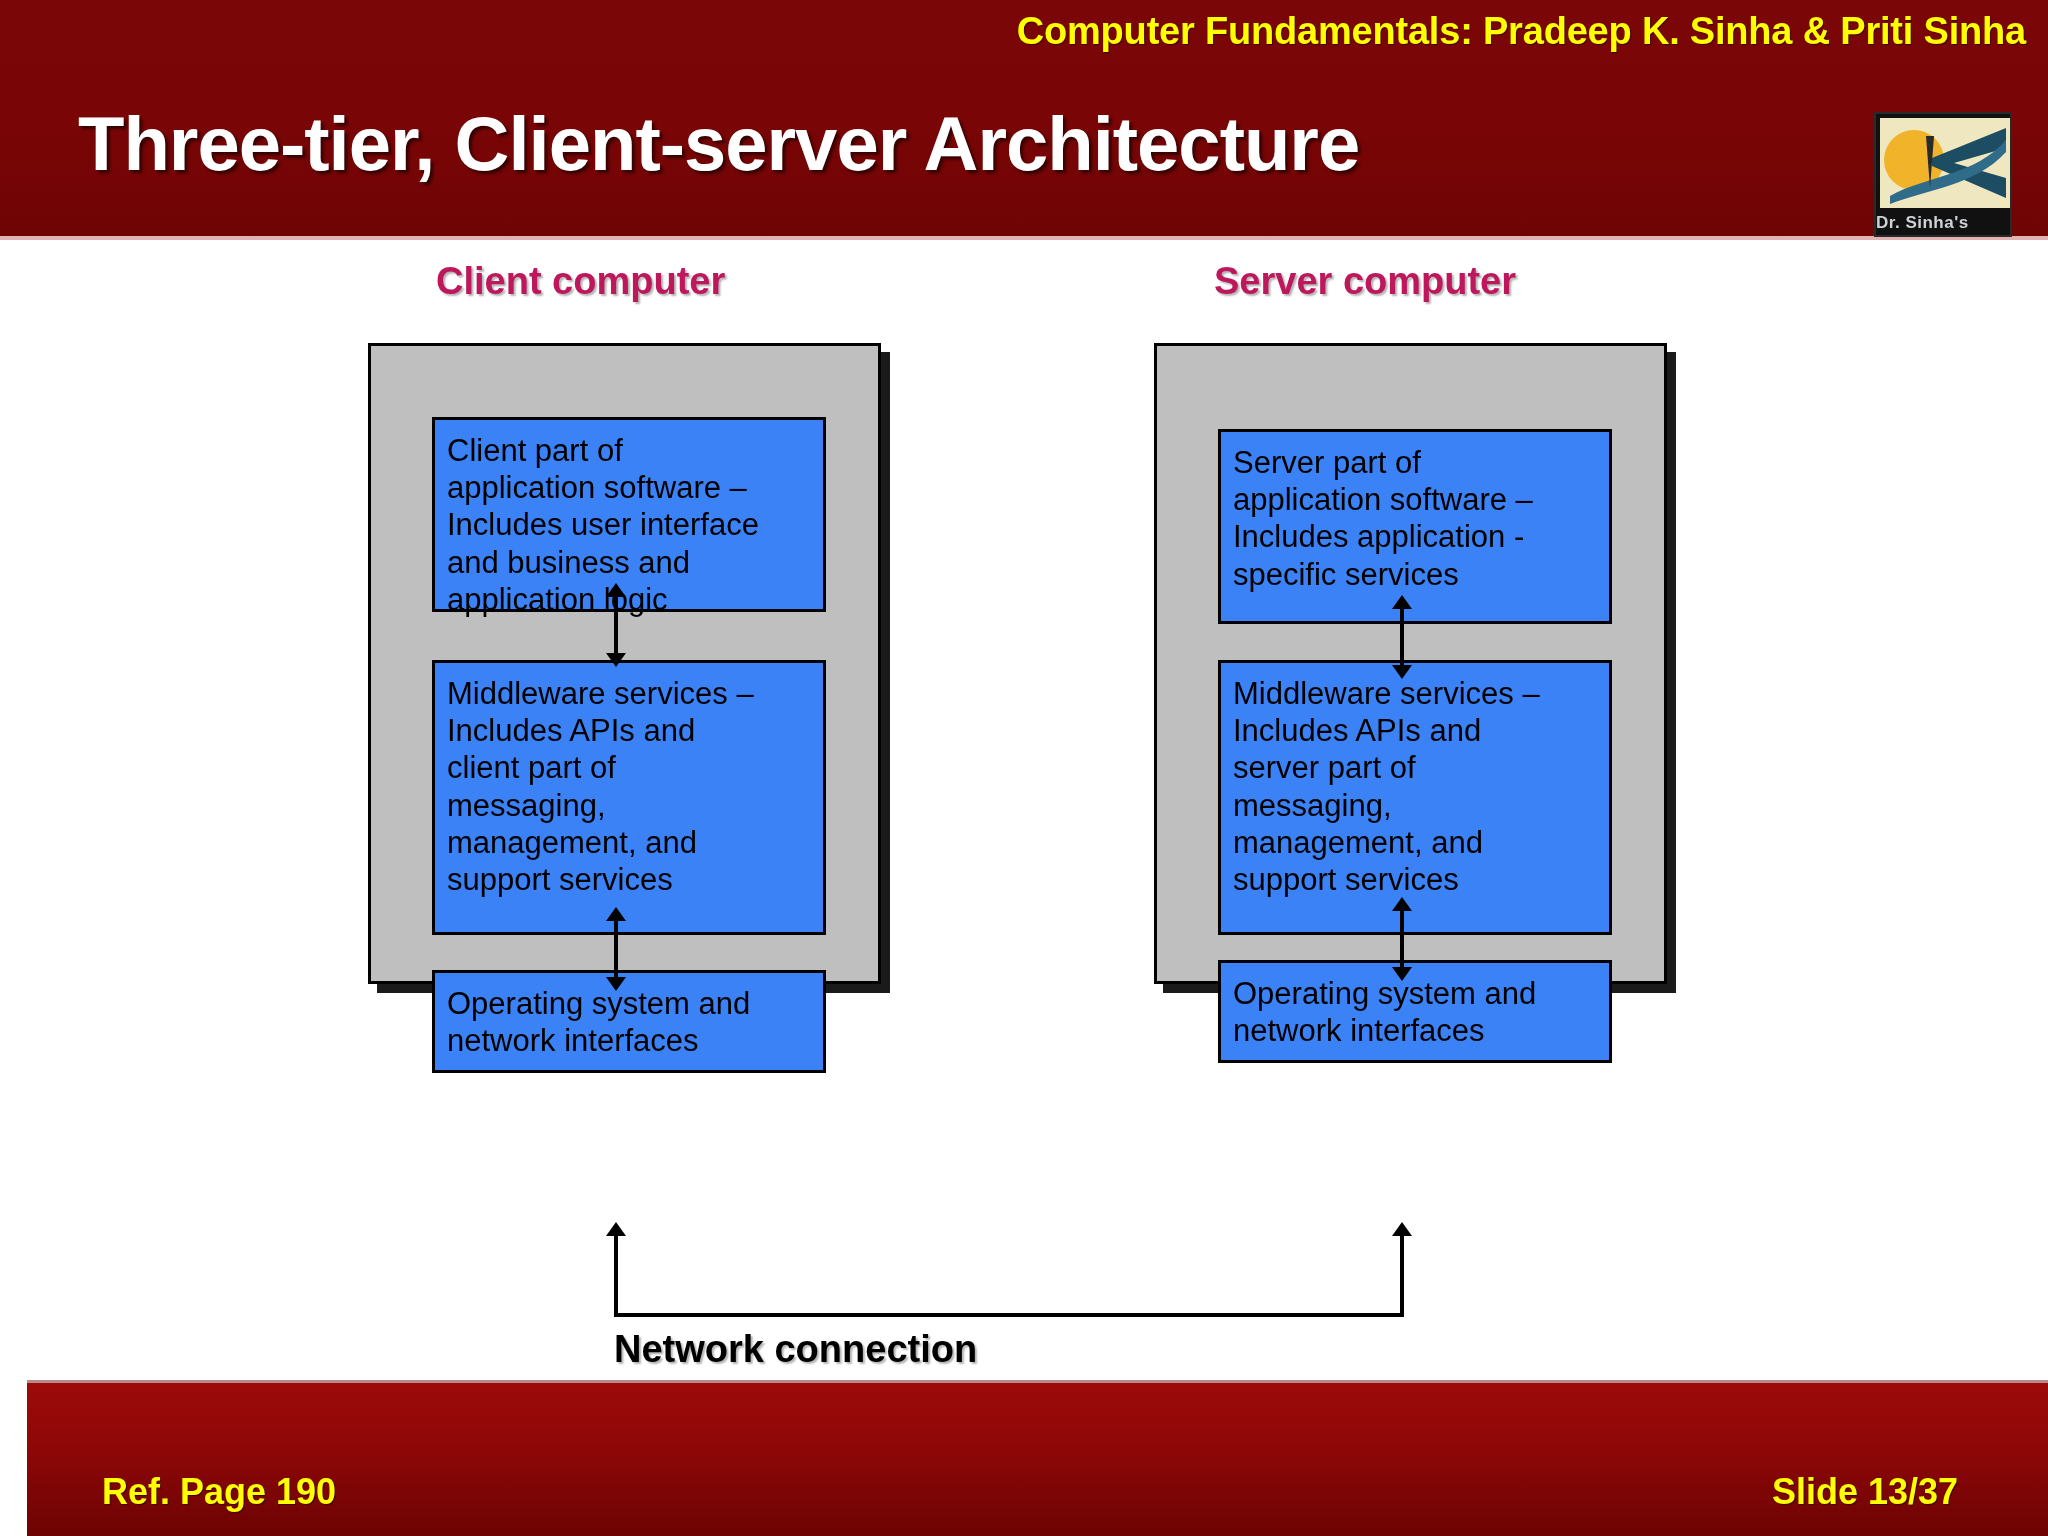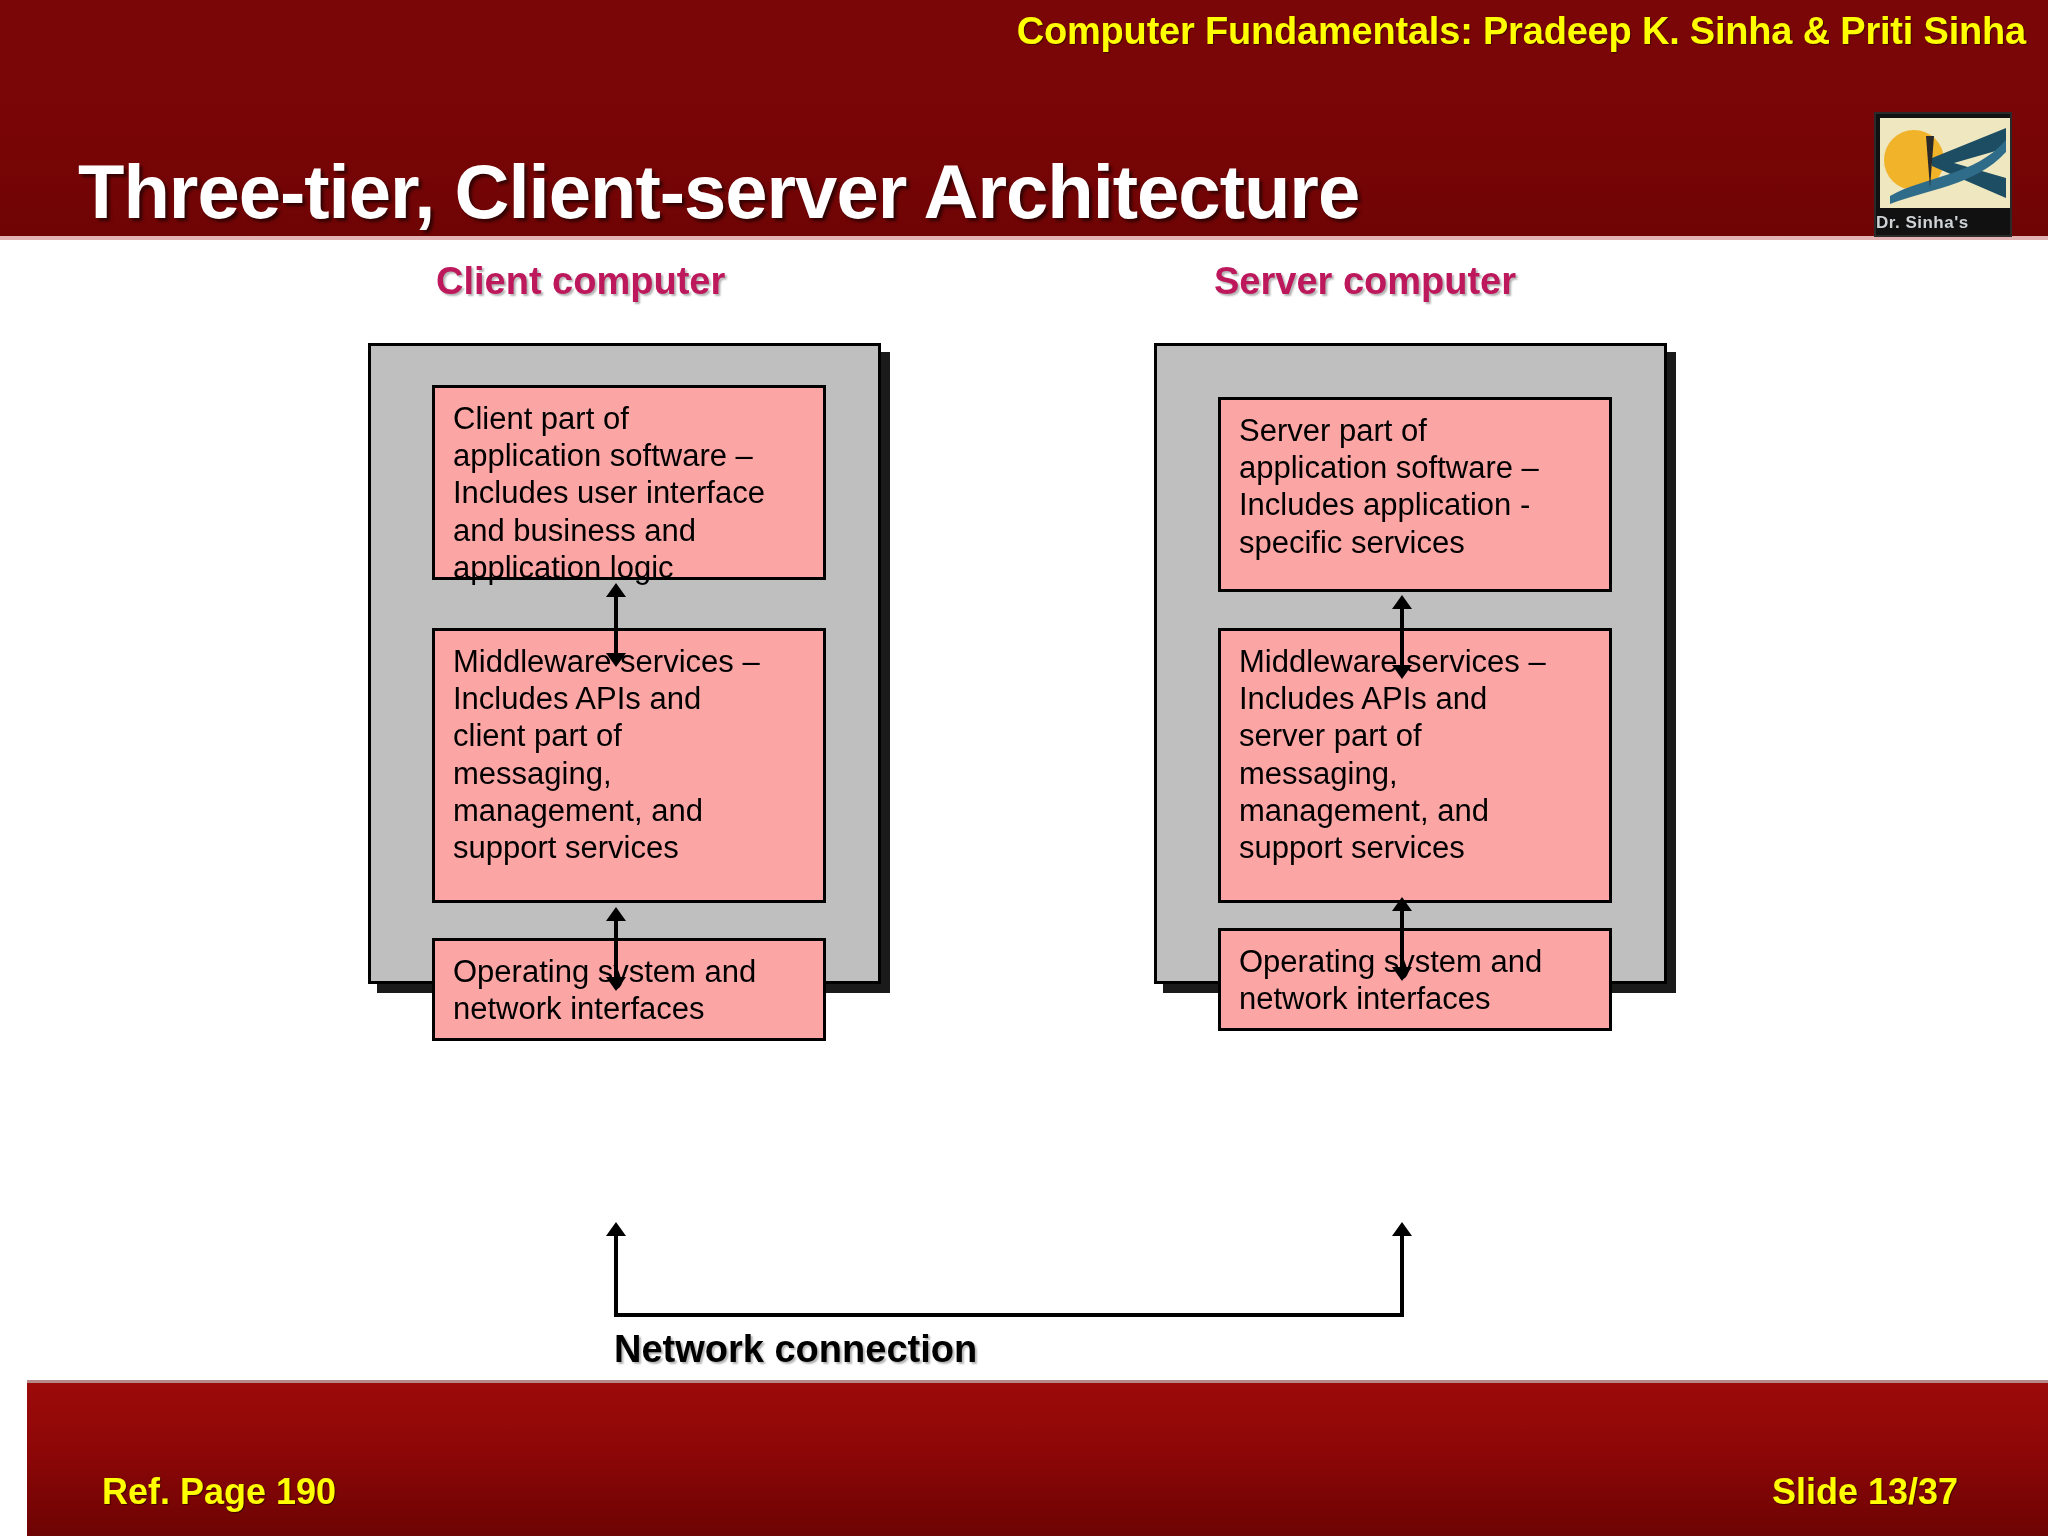--- a/index.html
+++ b/index.html
@@ -44,21 +44,20 @@
   .slide-title {
     position: absolute;
     left: 78px;
     top: 100px;
     font-size: 76px;
     font-weight: bold;
     color: #ffffff;
     letter-spacing: -1px;
     white-space: nowrap;
     text-shadow: 3px 3px 3px rgba(0,0,0,.55);
-    margin-top: 48px;
   }
 
   
   .logo {
     position: absolute;
     left: 1874px;
     top: 112px;
     width: 138px;
     height: 125px;
     background: #111;
@@ -106,27 +105,28 @@
     position: absolute;
     background: #bfbfbf;
     border: 3px solid #000000;
     box-shadow: 9px 9px 0 #1a1a1a;
   }
   #machine-client { left: 368px; top: 103px; width: 513px; height: 641px; }
   #machine-server { left: 1154px; top: 103px; width: 513px; height: 641px; }
 
   .tierbox {
     position: absolute;
-    background: #fca5a5;
+    background: #3b82f6;
     border: 3px solid #000000;
     font-size: 31px;
     line-height: 1.20;
     color: #000;
-    padding: 12px 14px 10px 18px;
+    padding: 12px 14px 10px 12px;
     white-space: pre-line;
+    margin-top: 32px;
   }
 
   
   #client-app  { left: 432px;  top: 145px; width: 394px; height: 195px; }
   #client-mid  { left: 432px;  top: 388px; width: 394px; height: 275px; }
   #client-os   { left: 432px;  top: 698px; width: 394px; height: 103px; }
 
   
   #server-app  { left: 1218px; top: 157px; width: 394px; height: 195px; }
   #server-mid  { left: 1218px; top: 388px; width: 394px; height: 275px; }

